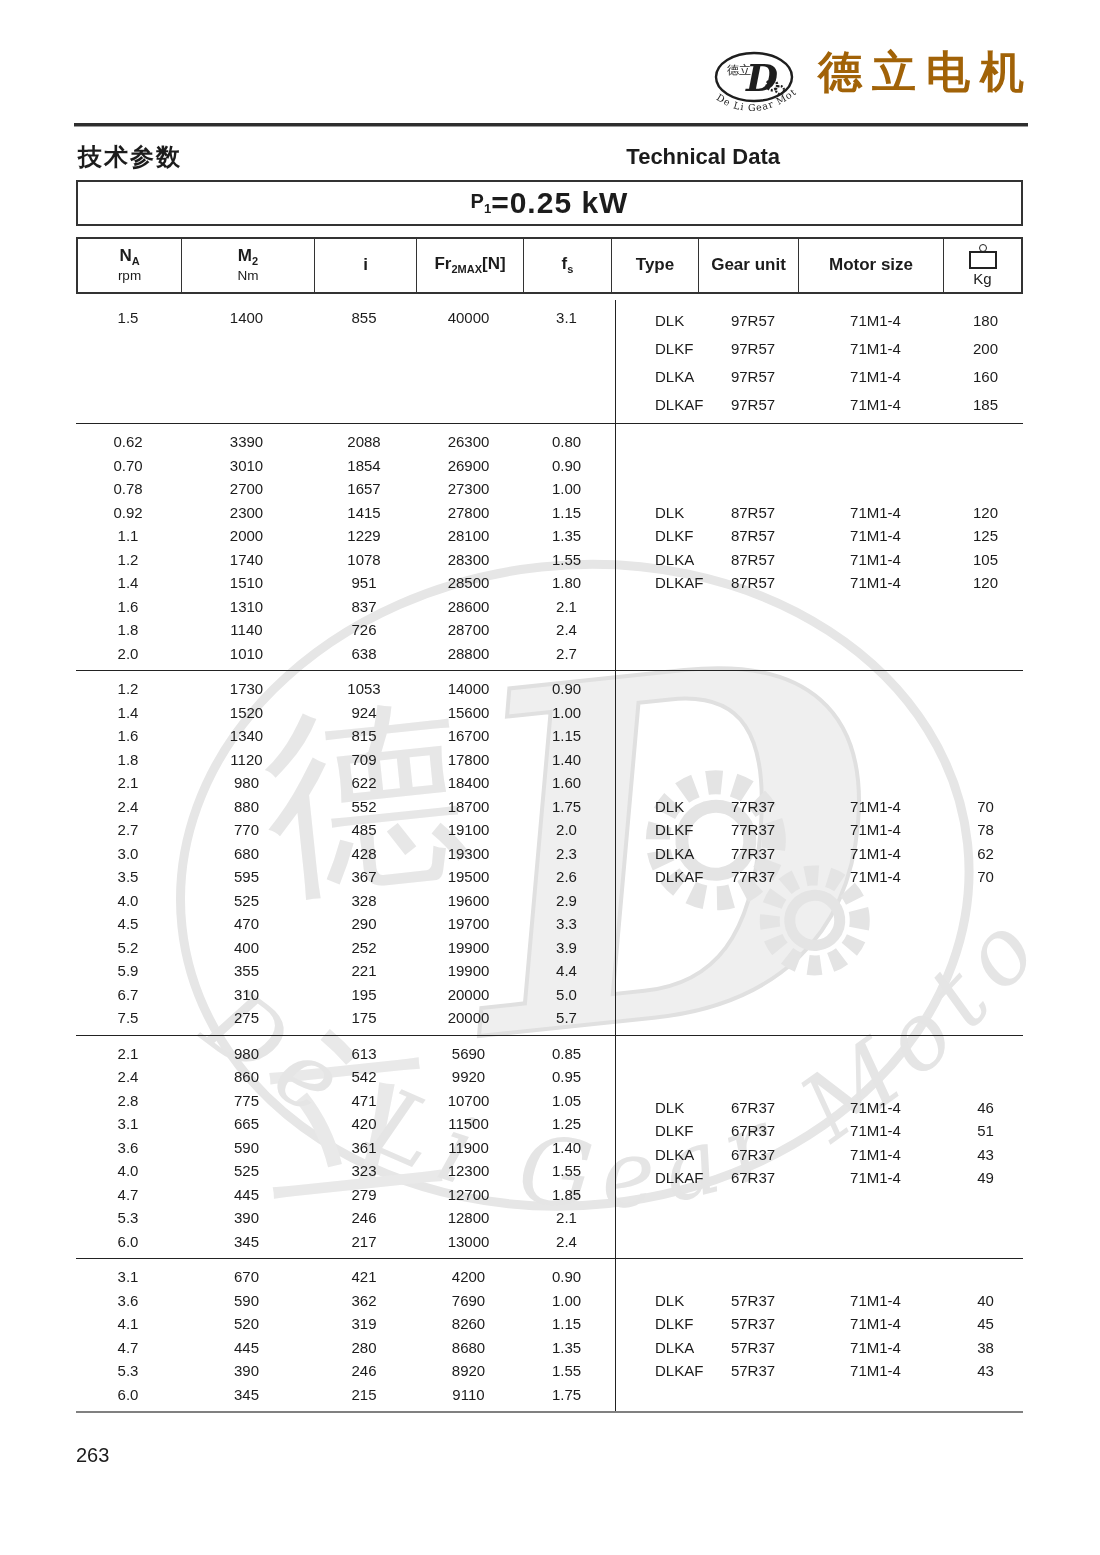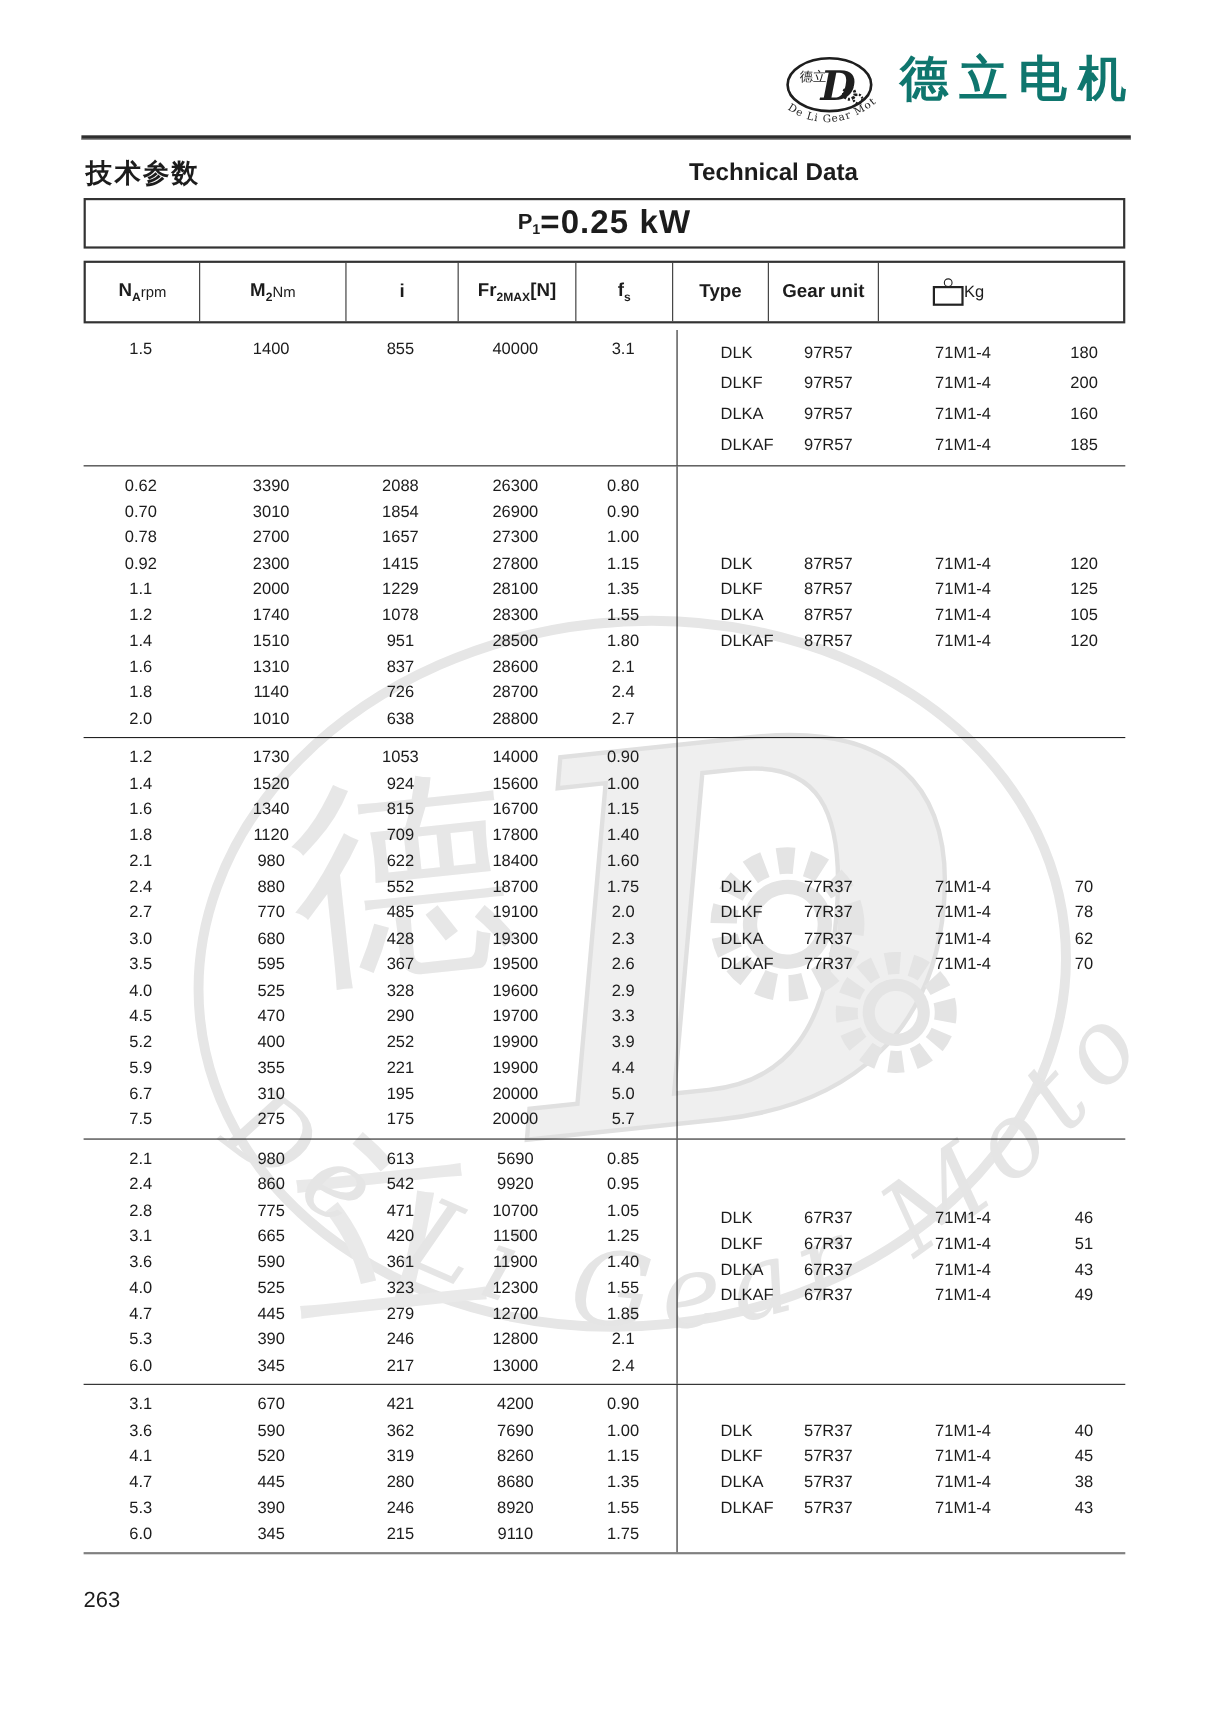--- a/index.html
+++ b/index.html
@@ -19,21 +19,21 @@
     top: 50px;
     right: 66px;
     display: flex;
     gap: 16px;
   }
   .brand-name {
     font-family: "DejaVu Serif", "Liberation Serif", serif;
     font-weight: bold;
     font-size: 44px;
     letter-spacing: 10px;
-    color: #0f766e;
+    color: #a16207;
     line-height: 1;
     white-space: nowrap;
   }
   .top-rule {
     position: absolute;
     left: 74px;
     top: 123px;
     width: 954px;
     height: 3px;
     background: #2e2e2e;
@@ -84,21 +84,21 @@
     width: 947px;
     height: 57px;
     border: 2px solid #333;
     box-sizing: border-box;
     display: grid;
     grid-template-columns: 104px 133px 102px 107px 88px 87px 100px 145px auto;
   }
   .th {
     border-right: 1.5px solid #333;
     display: flex;
-    flex-direction: row;
+    flex-direction: column;
     align-items: center;
     justify-content: center;
     line-height: 1.1;
   }
   .th:last-child { border-right: none; }
   .th .main { font-size: 17px; font-weight: bold; }
   .th .main sub { font-size: 11px; font-weight: bold; }
   .th .unit { font-size: 13.5px; margin-top: 1px; }
   .kg-circle {
     width: 6px; height: 6px;
@@ -245,20 +245,23 @@
     <div class="th">
       <div class="main"><span>f</span><sub>s</sub></div>
     </div>
     <div class="th">
       <div class="main">Type</div>
     </div>
     <div class="th">
       <div class="main">Gear unit</div>
     </div>
     <div class="th">
+      <div class="main">Motor size</div>
+    </div>
+    <div class="th">
       <div>
         <div class="kg-circle"></div>
         <div class="kg-rect"></div>
       </div>
       <div class="unit" style="font-size:15px">Kg</div>
     </div>
   </div>
 
   <div class="tbody">
       <div class="block block-0">

